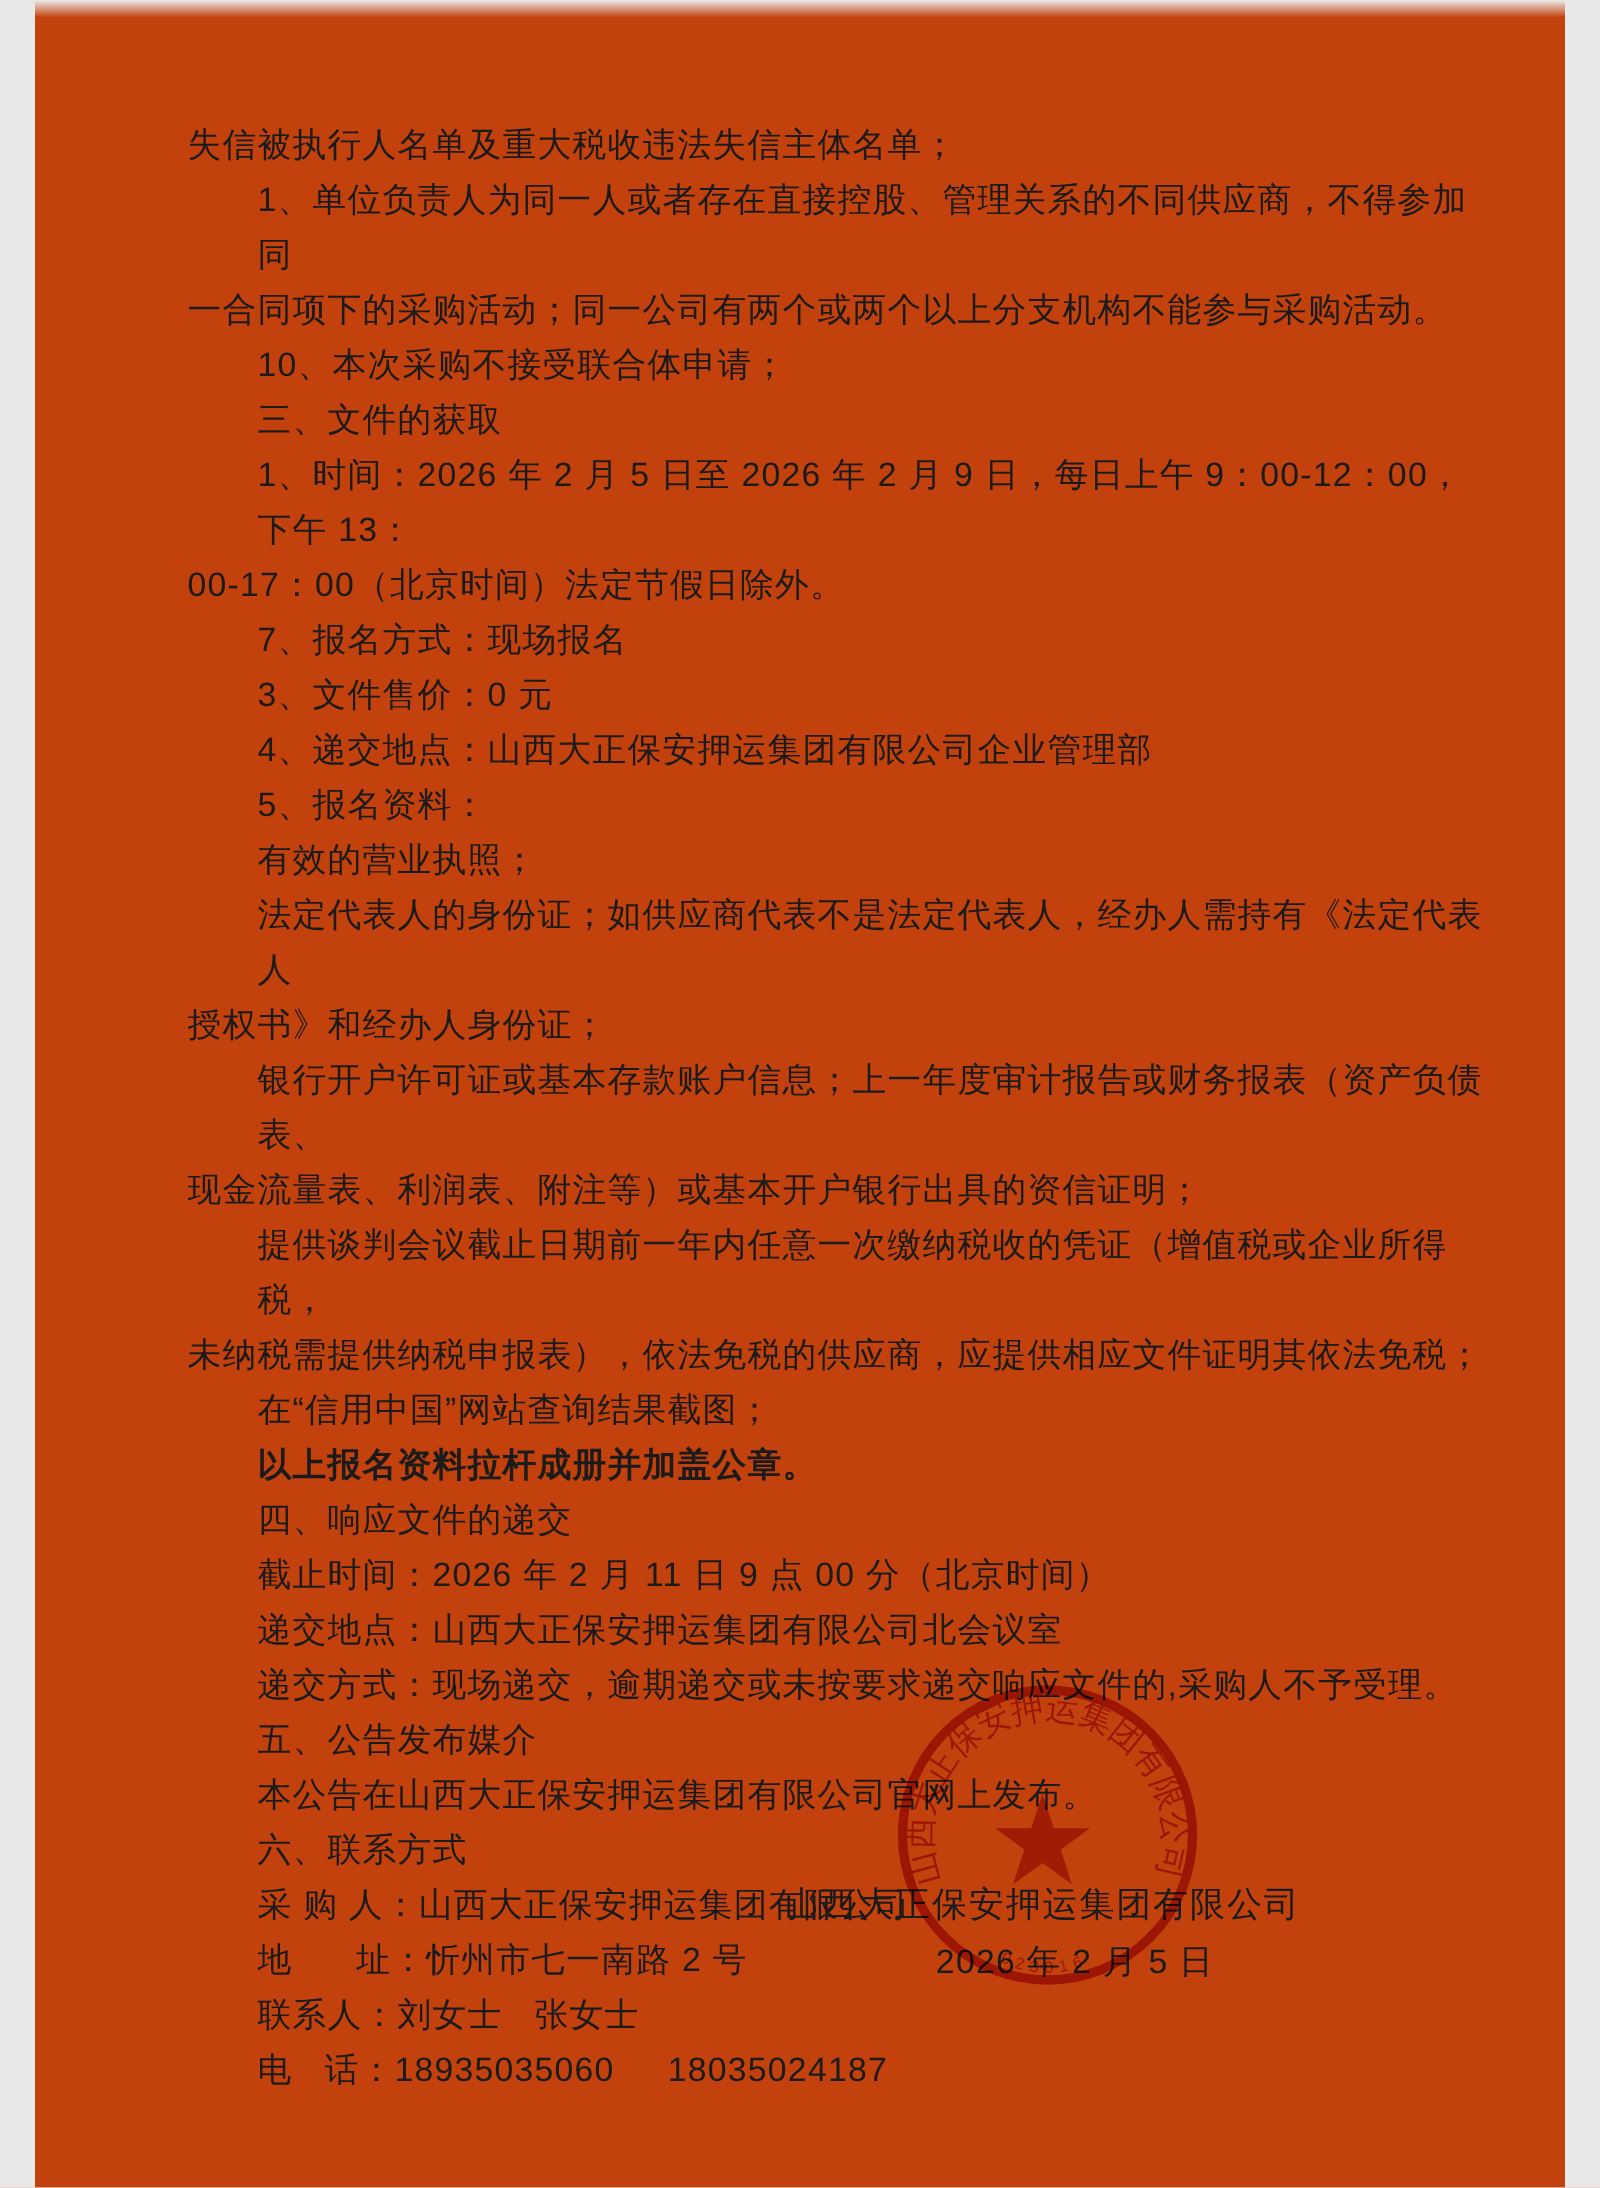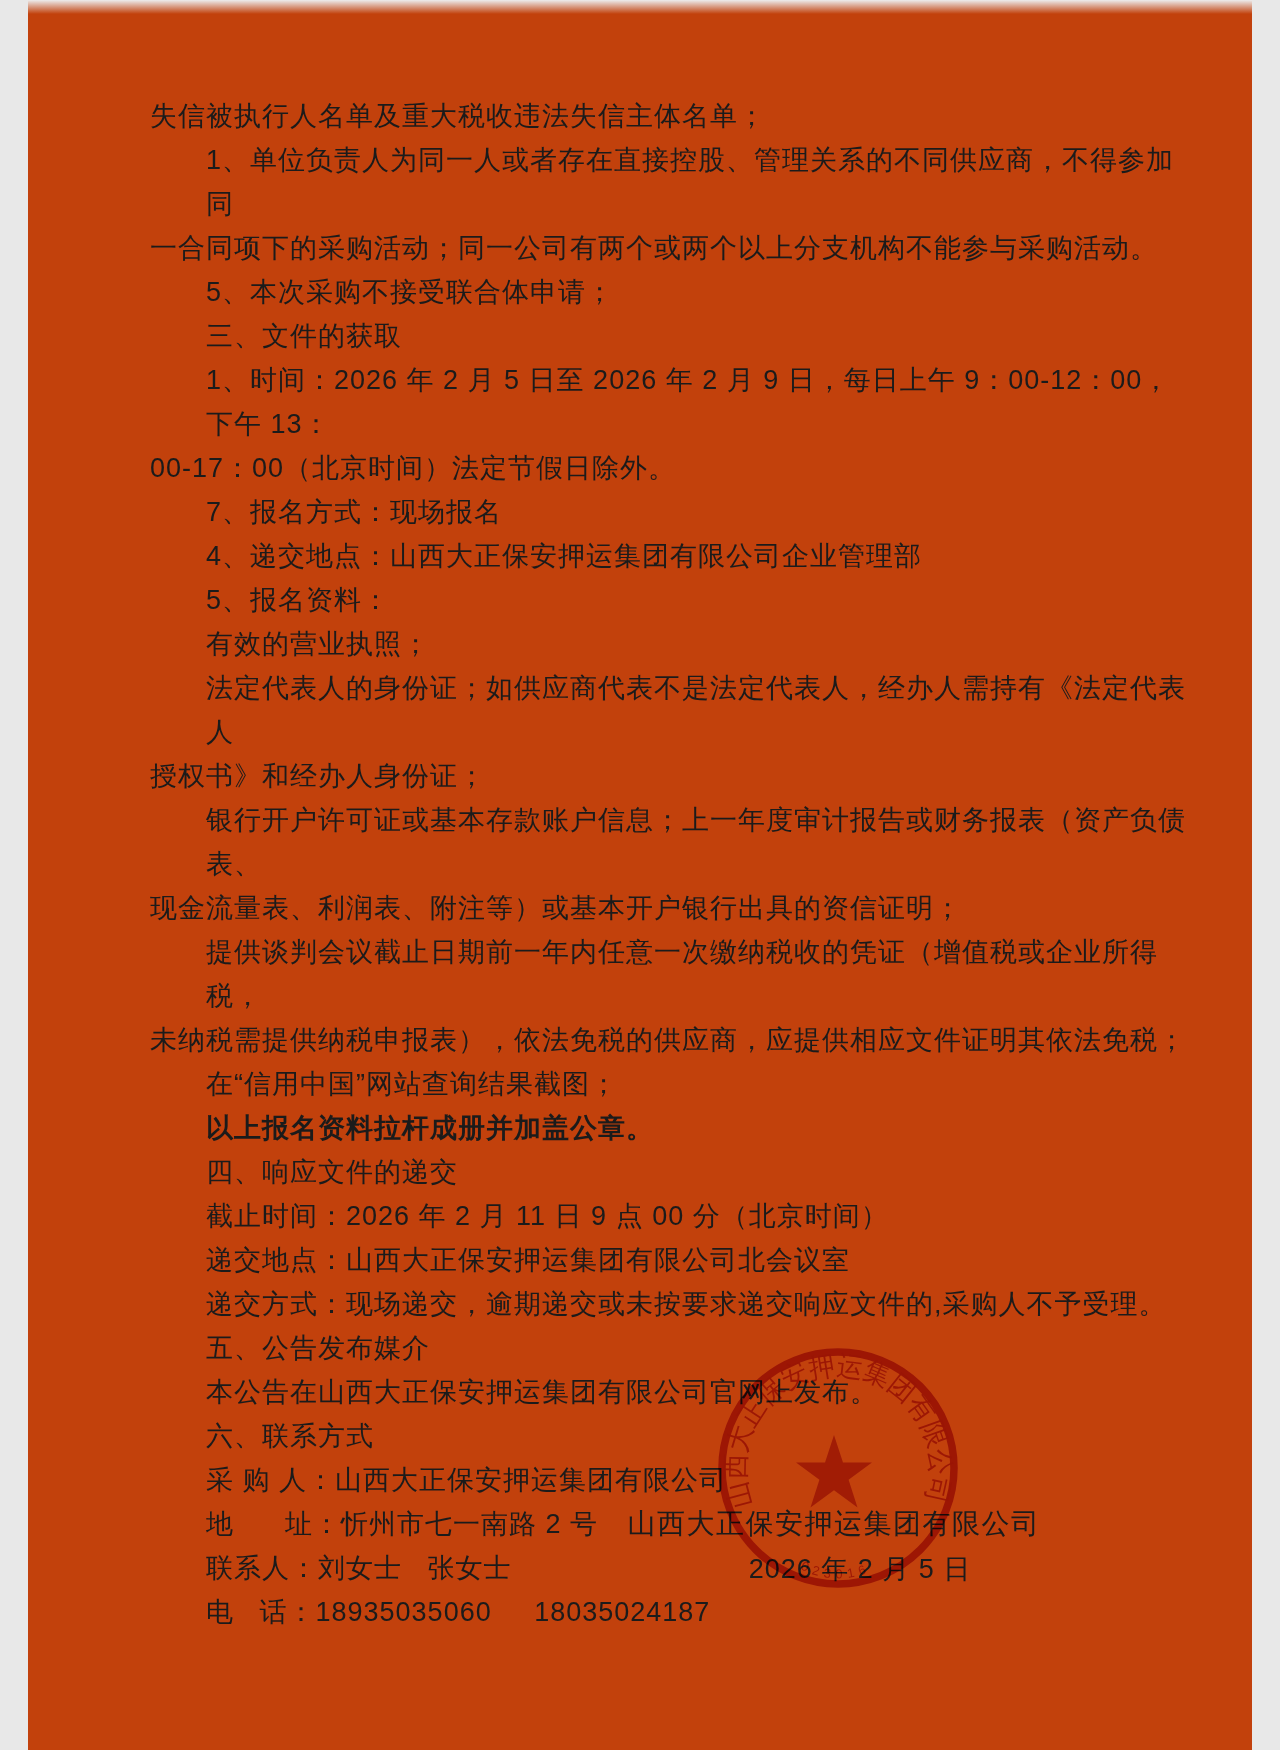--- a/index.html
+++ b/index.html
@@ -48,25 +48,26 @@
 </style>
 </head>
 <body>
 
 <div class="page">
 
   <div class="doc">
     <p>失信被执行人名单及重大税收违法失信主体名单；</p>
     <p class="ind">1、单位负责人为同一人或者存在直接控股、管理关系的不同供应商，不得参加同</p>
     <p>一合同项下的采购活动；同一公司有两个或两个以上分支机构不能参与采购活动。</p>
-    <p class="ind">5、本次采购不接受联合体申请；</p>
+    <p class="ind">10、本次采购不接受联合体申请；</p>
     <p class="ind">三、文件的获取</p>
     <p class="ind">1、时间：2026 年 2 月 5 日至 2026 年 2 月 9 日，每日上午 9：00-12：00，下午 13：</p>
     <p>00-17：00（北京时间）法定节假日除外。</p>
     <p class="ind">7、报名方式：现场报名</p>
+    <p class="ind">3、文件售价：0 元</p>
     <p class="ind">4、递交地点：山西大正保安押运集团有限公司企业管理部</p>
     <p class="ind">5、报名资料：</p>
     <p class="ind">有效的营业执照；</p>
     <p class="ind">法定代表人的身份证；如供应商代表不是法定代表人，经办人需持有《法定代表人</p>
     <p>授权书》和经办人身份证；</p>
     <p class="ind">银行开户许可证或基本存款账户信息；上一年度审计报告或财务报表（资产负债表、</p>
     <p>现金流量表、利润表、附注等）或基本开户银行出具的资信证明；</p>
     <p class="ind">提供谈判会议截止日期前一年内任意一次缴纳税收的凭证（增值税或企业所得税，</p>
     <p>未纳税需提供纳税申报表），依法免税的供应商，应提供相应文件证明其依法免税；</p>
     <p class="ind">在“信用中国”网站查询结果截图；</p>

